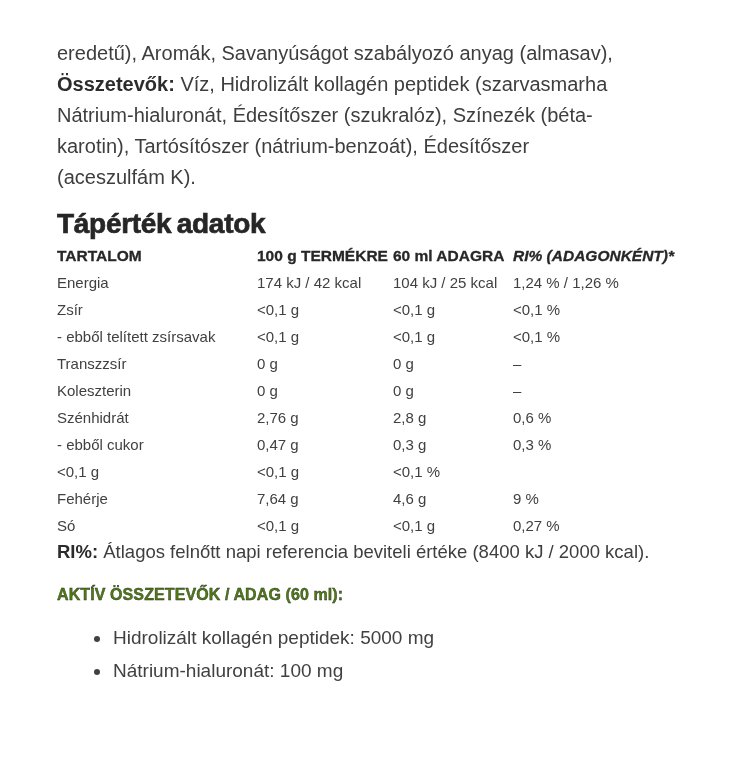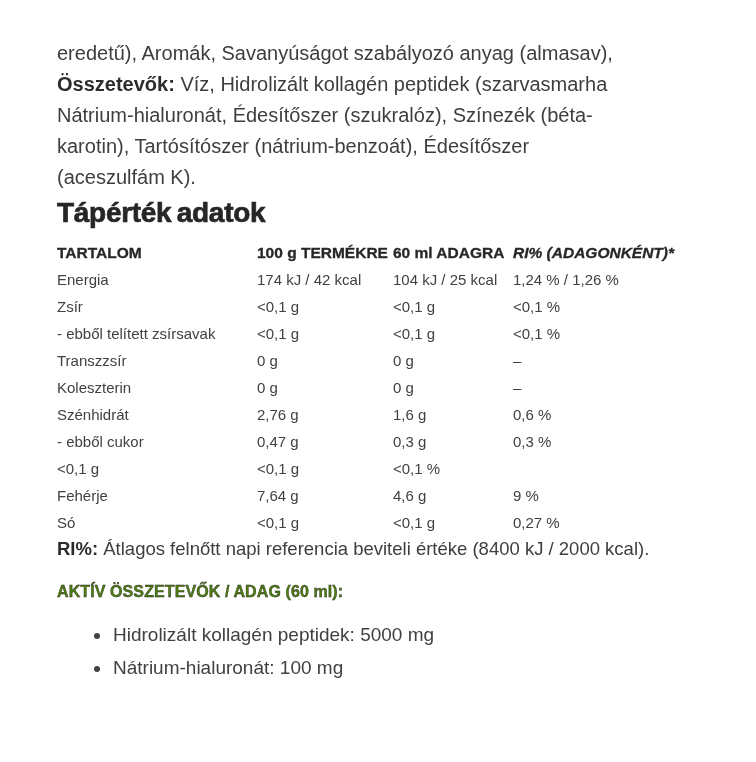--- a/index.html
+++ b/index.html
@@ -11,29 +11,29 @@
   }
   .content { padding:38px 50px 0 57px; }
 
   
   .ingredients { font-size:20px; line-height:31px; color:#3e3e3e; }
   .ing-line { white-space:nowrap; }
   .ingredients b { color:#2c2c2c; font-weight:700; }
 
   
   .nutrition-title {
-    margin-top:5px;
+    margin-top:16px;
     font-size:28px; line-height:30px; font-weight:800;
     color:#262626; letter-spacing:-0.3px; word-spacing:-2px;
     -webkit-text-stroke:0.7px #262626;
     white-space:nowrap;
   }
 
   
-  .nut-table { margin-top:12px; }
+  .nut-table { margin-top:4px; }
   .nut-row {
     display:grid; grid-template-columns:200px 136px 120px auto;
     align-items:center; height:27px;
     font-size:15px; color:#414141;
   }
   .nut-row .cell { white-space:nowrap; }
   .nut-row.header {
     height:26px; font-size:15.5px; font-weight:700; color:#272727;
     -webkit-text-stroke:0.3px #272727;
   }
@@ -105,21 +105,21 @@
     </div>
     <div class="nut-row">
       <span class="cell">Koleszterin</span>
       <span class="cell">0 g</span>
       <span class="cell">0 g</span>
       <span class="cell">–</span>
     </div>
     <div class="nut-row">
       <span class="cell">Szénhidrát</span>
       <span class="cell">2,76 g</span>
-      <span class="cell">1,6 g</span>
+      <span class="cell">2,8 g</span>
       <span class="cell">0,6 %</span>
     </div>
     <div class="nut-row">
       <span class="cell">- ebből cukor</span>
       <span class="cell">0,47 g</span>
       <span class="cell">0,3 g</span>
       <span class="cell">0,3 %</span>
     </div>
     <div class="nut-row">
       <span class="cell">&lt;0,1 g</span>

